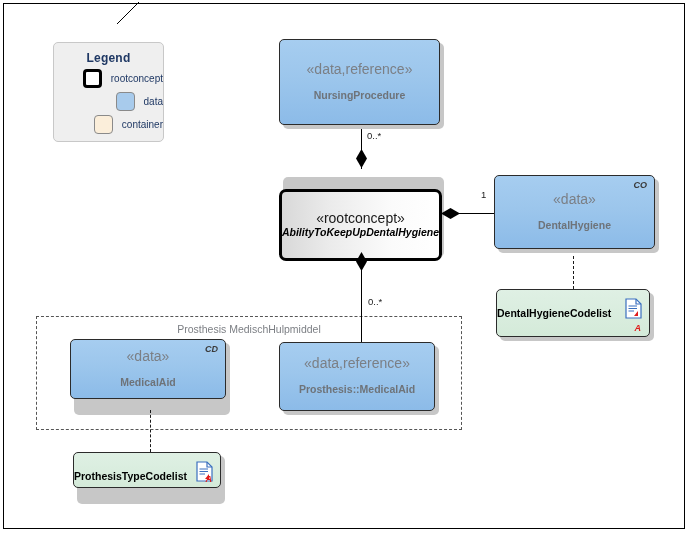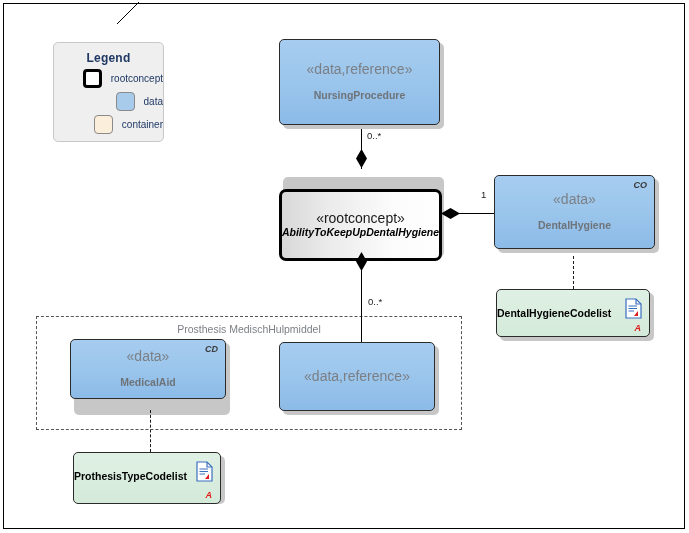--- a/index.html
+++ b/index.html
@@ -338,24 +338,25 @@
   <div class="node-shadow" style="left:74px; top:343px; width:156px; height:72px;"></div>
   <div class="node data" style="left:70px; top:339px; width:156px; height:60px;">
     <div class="corner-tag">CD</div>
     <div class="stereo">«data»</div>
     <div class="nodename">MedicalAid</div>
   </div>
 
   <div class="node-shadow" style="left:283px; top:346px; width:156px; height:69px;"></div>
   <div class="node data" style="left:279px; top:342px; width:156px; height:69px;">
     <div class="stereo">«data,reference»</div>
+    <div class="nodename">Prosthesis::MedicalAid</div>
   </div>
 
   <div class="node-shadow" style="left:77px; top:456px; width:148px; height:48px;"></div>
-  <div class="node codelist" style="left:73px; top:452px; width:148px; height:52px;">
+  <div class="node codelist" style="left:73px; top:452px; width:148px; height:36px;">
     <div class="nodename">ProthesisTypeCodelist</div>
     <div class="docicon">
       <svg width="17" height="21" viewBox="0 0 17 21">
         <path d="M1 1 H11 L16 6 V20 H1 Z" fill="#ffffff" stroke="#3a6fbf" stroke-width="1.2"></path>
         <path d="M11 1 V6 H16" fill="none" stroke="#3a6fbf" stroke-width="1.2"></path>
         <line x1="3.5" y1="8" x2="12" y2="8" stroke="#3a6fbf" stroke-width="1"></line>
         <line x1="3.5" y1="10.5" x2="12" y2="10.5" stroke="#3a6fbf" stroke-width="1"></line>
         <line x1="3.5" y1="13" x2="9" y2="13" stroke="#3a6fbf" stroke-width="1"></line>
         <path d="M9 18 L13 13 L13 18 Z" fill="#e01b1b"></path>
       </svg>

